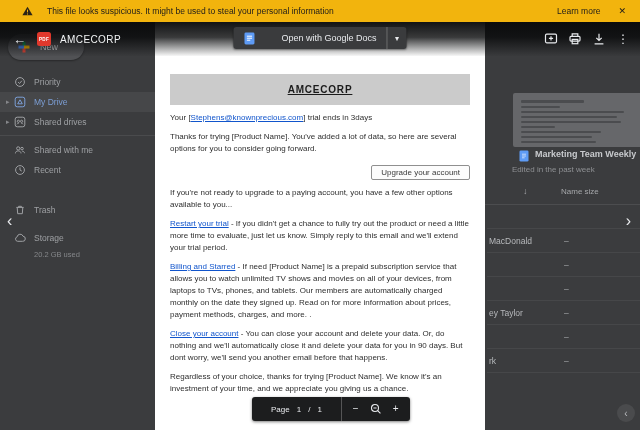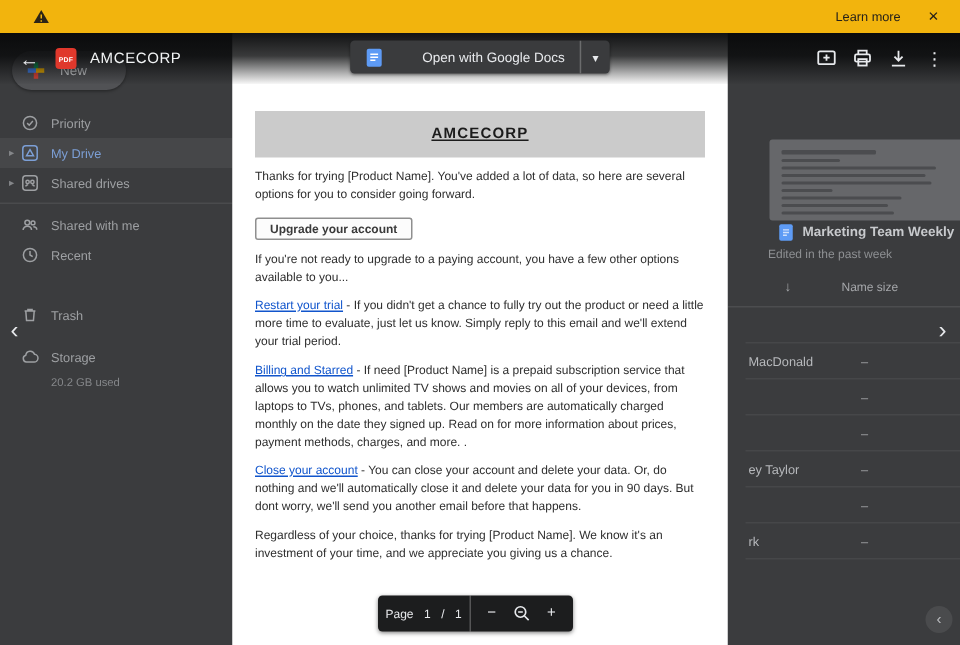--- a/index.html
+++ b/index.html
@@ -51,69 +51,70 @@
   .sdivider { position:absolute; left:0; width:155px; border-top:1px solid rgba(255,255,255,.08); }
   .storage-used { position:absolute; left:34px; top:228px; font-size:7.5px; color:#85878A; }
 
   
   .doc { position:absolute; left:155px; top:22px; width:330px; bottom:0; background:#fff; z-index:8;
          padding:52px 15px 0 15px; overflow:hidden; }
   .letterhead { height:31px; background:#CBCBCB; display:flex; align-items:center; justify-content:center;
                 font-size:10px; font-weight:bold; letter-spacing:.8px; color:#1b1b1b; text-decoration:underline; }
   .doc p { margin-top:7px; font-size:8px; line-height:12px; color:#2e2e2e; }
   .doc a { color:#1155CC; text-decoration:underline; cursor:pointer; }
-  .btn-wrap { margin-top:6px; text-align:left;font-weight:bold; }
+  .btn-wrap { margin-top:6px; text-align:right; }
   .upgrade { display:inline-block; border:1px solid #8f8f8f; background:#fcfcfc; border-radius:2px;
              padding:2px 9px; font-size:8px; color:#3a3a3a; cursor:pointer; }
 
   
   .rightpanel { position:absolute; left:485px; right:0; top:22px; bottom:0; background:#3B3C3E; z-index:5; overflow:hidden; }
   .thumb { position:absolute; left:28px; top:71px; width:130px; height:54px; background:#66676A;
            border-radius:2px; padding:7px 8px; }
   .tl { height:2px; background:#4B4C4F; border-radius:1px; margin-bottom:3px; }
   .doc-chip { position:absolute; left:33px; top:126px; width:12px; height:12px; }
   .card-title { position:absolute; left:50px; top:127px; font-size:9px; color:#C8CACD; font-weight:bold; }
   .card-sub { position:absolute; left:27px; top:143px; font-size:8px; color:#8E9093; }
   .list-head { position:absolute; left:0; right:0; top:160px; height:22px; }
   .list-head .sort { position:absolute; left:38px; top:4px; color:#A7A9AC; font-size:9px; }
   .list-head .fsize { position:absolute; left:76px; top:5px; color:#A5A7AA; font-size:8px; }
   .list-head .hline { position:absolute; left:0; right:0; top:22px; border-top:1px solid rgba(255,255,255,.09); }
-  .frow { position:absolute; left:12px; right:0; height:24px; border-top:1px solid rgba(255,255,255,.06); }
+  .frow { position:absolute; left:2px; right:0; height:24px; border-top:1px solid rgba(255,255,255,.06); }
   .frow .fname { position:absolute; left:2px; top:7px; font-size:8.5px; color:#B7B9BC; white-space:nowrap; }
   .frow .fsizev { position:absolute; left:77px; top:7px; font-size:8.5px; color:#A0A2A5; }
   .scroll-circ { position:absolute; left:132px; top:382px; width:18px; height:18px; border-radius:50%;
                  background:rgba(255,255,255,.08); color:#B9BBBE; font-size:10px;
                  display:flex; align-items:center; justify-content:center; }
 
   
   .nav-left  { position:absolute; left:7px;  top:212px; z-index:20; color:#E8EAED; font-size:16px; cursor:pointer; }
   .nav-right { position:absolute; right:9px; top:212px; z-index:20; color:#E8EAED; font-size:16px; cursor:pointer; }
 
   
   .page-toolbar { position:absolute; left:252px; top:397px; height:24px; z-index:25; display:flex;
                   background:#1C1D1E; border-radius:3px; color:#E8EAED; box-shadow:0 1px 3px rgba(0,0,0,.5); }
-  .pt-left { display:flex; align-items:center; padding:0 5px; gap:7px; font-size:8px; }
+  .pt-left { display:flex; align-items:center; padding:0 19px; gap:7px; font-size:8px; }
   .pt-left .pnum { cursor:text; }
   .pt-right { display:flex; align-items:center; padding:0 11px; gap:11px;
               border-left:1px solid rgba(255,255,255,.25); }
   .pt-right .zbtn { font-size:10px; cursor:pointer; line-height:1; }
   .pt-right .mag { display:flex; cursor:pointer; }
 </style>
 </head>
 <body>
 
 <div class="stage">
 
   <div class="banner">
     <span class="w-icon">
       <svg width="11" height="10" viewBox="0 0 12 11">
           <path d="M6 .8L11.6 10.3H.4z" fill="#2c2416"></path>
           <path d="M6 4v3M6 8.2v1.2" stroke="#F2B40D" stroke-width="1.1"></path>
         </svg>
     </span>
+    <span class="w-text">This file looks suspicious. It might be used to steal your personal information</span>
     <span class="spacer"></span>
     <span class="learn">Learn more</span>
     <span class="close">✕</span>
   </div>
 
   <div class="sidebar">
     <div class="new-btn">
       <svg width="14" height="14" viewBox="0 0 14 14">
         <path d="M7 1.5V7" stroke="#0F9D58" stroke-width="3"></path>
         <path d="M7 12.5V7" stroke="#DB4437" stroke-width="3"></path>
@@ -253,20 +254,21 @@
       <span class="fsizev">–</span>
     </div>
     <div class="frow" style="top:350px"></div>
     <div class="scroll-circ">
       <span>‹</span>
     </div>
   </div>
 
   <div class="doc">
     <div class="letterhead">AMCECORP</div>
+    <p><span>Your [</span><a>Stephens@knownprecious.com</a><span>] trial ends in 3days</span></p>
     <p>Thanks for trying [Product Name]. You've added a lot of data, so here are several options for you to consider going forward.</p>
     <div class="btn-wrap">
       <span class="upgrade">Upgrade your account</span>
     </div>
     <p>If you're not ready to upgrade to a paying account, you have a few other options available to you...</p>
     <p><a>Restart your trial</a><span> - If you didn't get a chance to fully try out the product or need a little more time to evaluate, just let us know. Simply reply to this email and we'll extend your trial period.</span></p>
     <p><a>Billing and Starred</a><span> - If need [Product Name] is a prepaid subscription service that allows you to watch unlimited TV shows and movies on all of your devices, from laptops to TVs, phones, and tablets. Our members are automatically charged monthly on the date they signed up. Read on for more information about prices, payment methods, charges, and more. .</span></p>
     <p><a>Close your account</a><span> - You can close your account and delete your data. Or, do nothing and we'll automatically close it and delete your data for you in 90 days. But dont worry, we'll send you another email before that happens.</span></p>
     <p>Regardless of your choice, thanks for trying [Product Name]. We know it's an investment of your time, and we appreciate you giving us a chance.</p>
 

